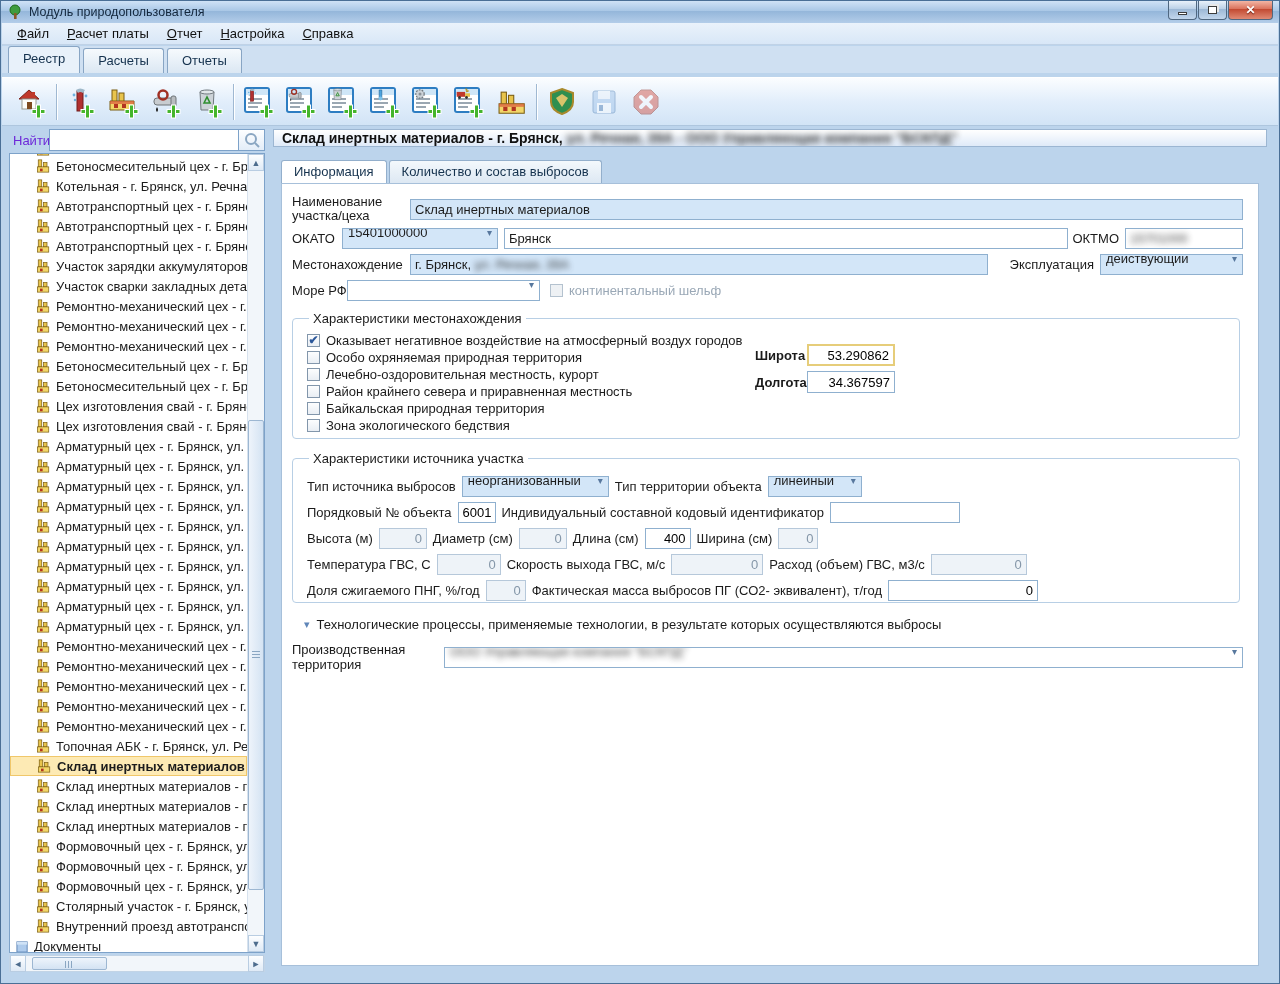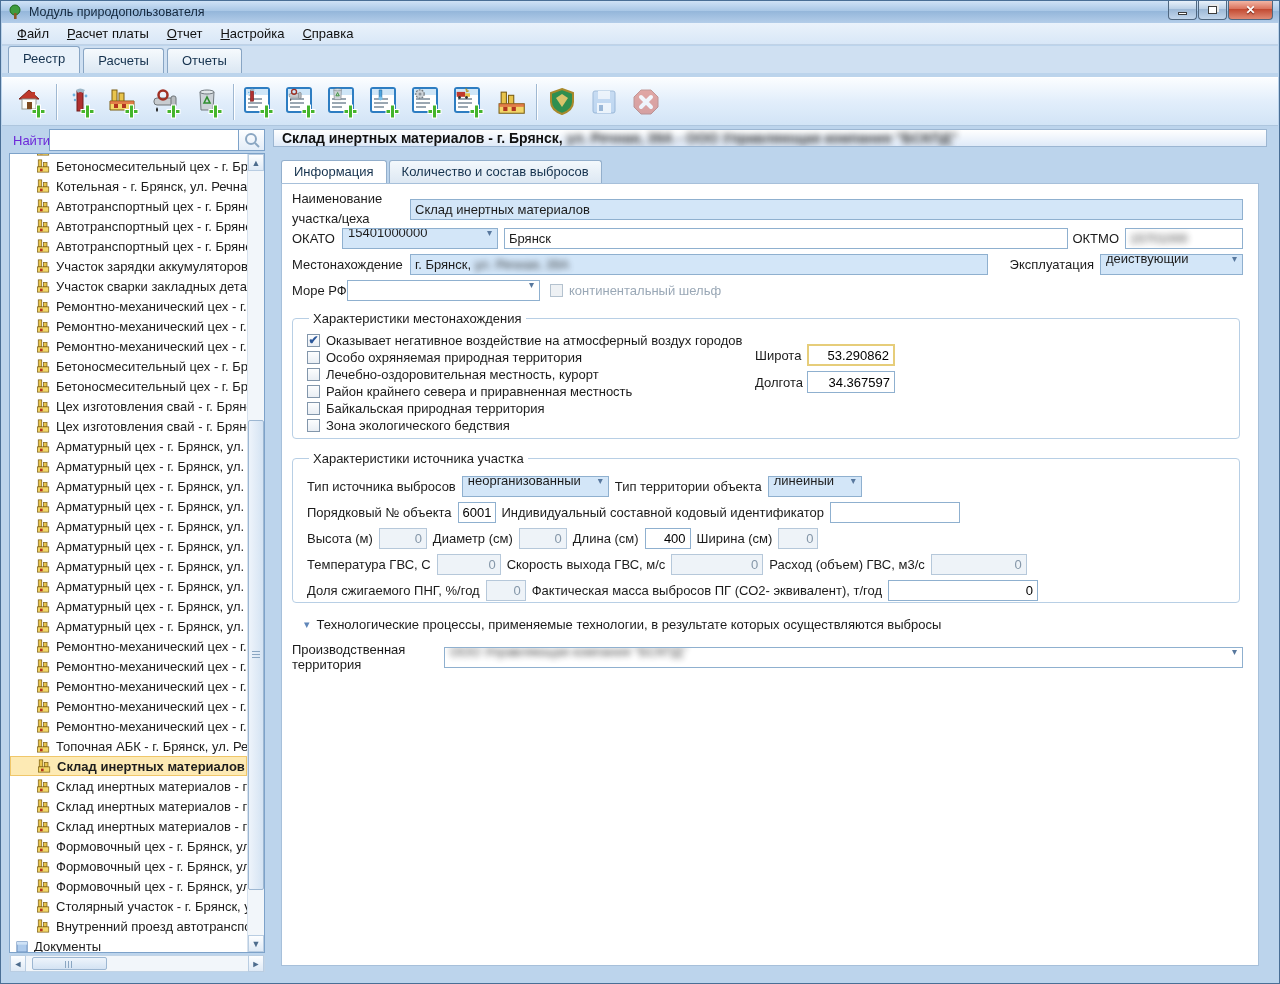--- a/index.html
+++ b/index.html
@@ -81,21 +81,21 @@
   .cbx { width:13px; height:13px; border:1px solid #8296ab; background:linear-gradient(#fcfdfe,#e9eef4); display:flex; align-items:center; justify-content:center; flex:0 0 13px;}
   .cbx .tick { display:none; color:#2b579a; font-size:12px; font-weight:bold; line-height:10px; margin-top:-2px;}
   .cbrow.checked .cbx .tick { display:block; }
   .cbx.dis { background:#eef1f4; border-color:#b4c2cf; }
   fieldset { border:1px solid #b8cfe5; border-radius:4px; padding:6px 8px 8px 14px; margin:10px 4px 0 0; position:relative;}
   legend { padding:0 4px; margin-left:2px; color:#1b1b1b; font-size:13px; }
   .cbrow { display:flex; align-items:center; height:17px; margin-bottom:0px;}
   .cbrow .cblabel { margin-left:6px; white-space:nowrap;}
   #latlon { position:absolute; left:462px; top:18px; }
   .llrow { display:flex; align-items:center; margin-bottom:5px;}
-  .llrow .flabel { width:52px; }
+  .llrow .flabel { width:52px;font-weight:bold; }
   .llrow input { width:88px; text-align:right; }
   input.coord { border:2px solid #e6cd7a; height:22px; }
   .techrow { display:flex; align-items:center; margin:14px 0 8px 0; color:#1b1b1b;}
   .techrow .tri { color:#5f86b8; font-size:11px; margin:0 7px 0 12px; }
   .gap6 { width:6px; } .gap10 { width:10px; }
   .mla { margin-left:auto; }
 </style>
 </head>
 <body>
 
@@ -645,21 +645,21 @@
   </div>
 
   <div id="innertabs">
     <div class="itab active">Информация</div>
     <div class="itab">Количество и состав выбросов</div>
   </div>
 
   <div id="form">
 
     <div class="frow" style="height:34px; margin-bottom:2px;">
-      <span class="flabel" style="width:118px; white-space:normal; line-height:20px;">Наименование участка/цеха</span>
+      <span class="flabel" style="width:118px; white-space:normal; line-height:14px;">Наименование участка/цеха</span>
       <div class="input hl" style="flex:1; margin-right:1px;">
           <span>Склад инертных материалов</span>
         </div>
     </div>
 
     <div class="frow">
       <span class="flabel" style="width:50px;">ОКАТО</span>
       <div class="combo hl" style="width:156px;">
           <span>15401000000</span>
           <span class="arr">▾</span>

